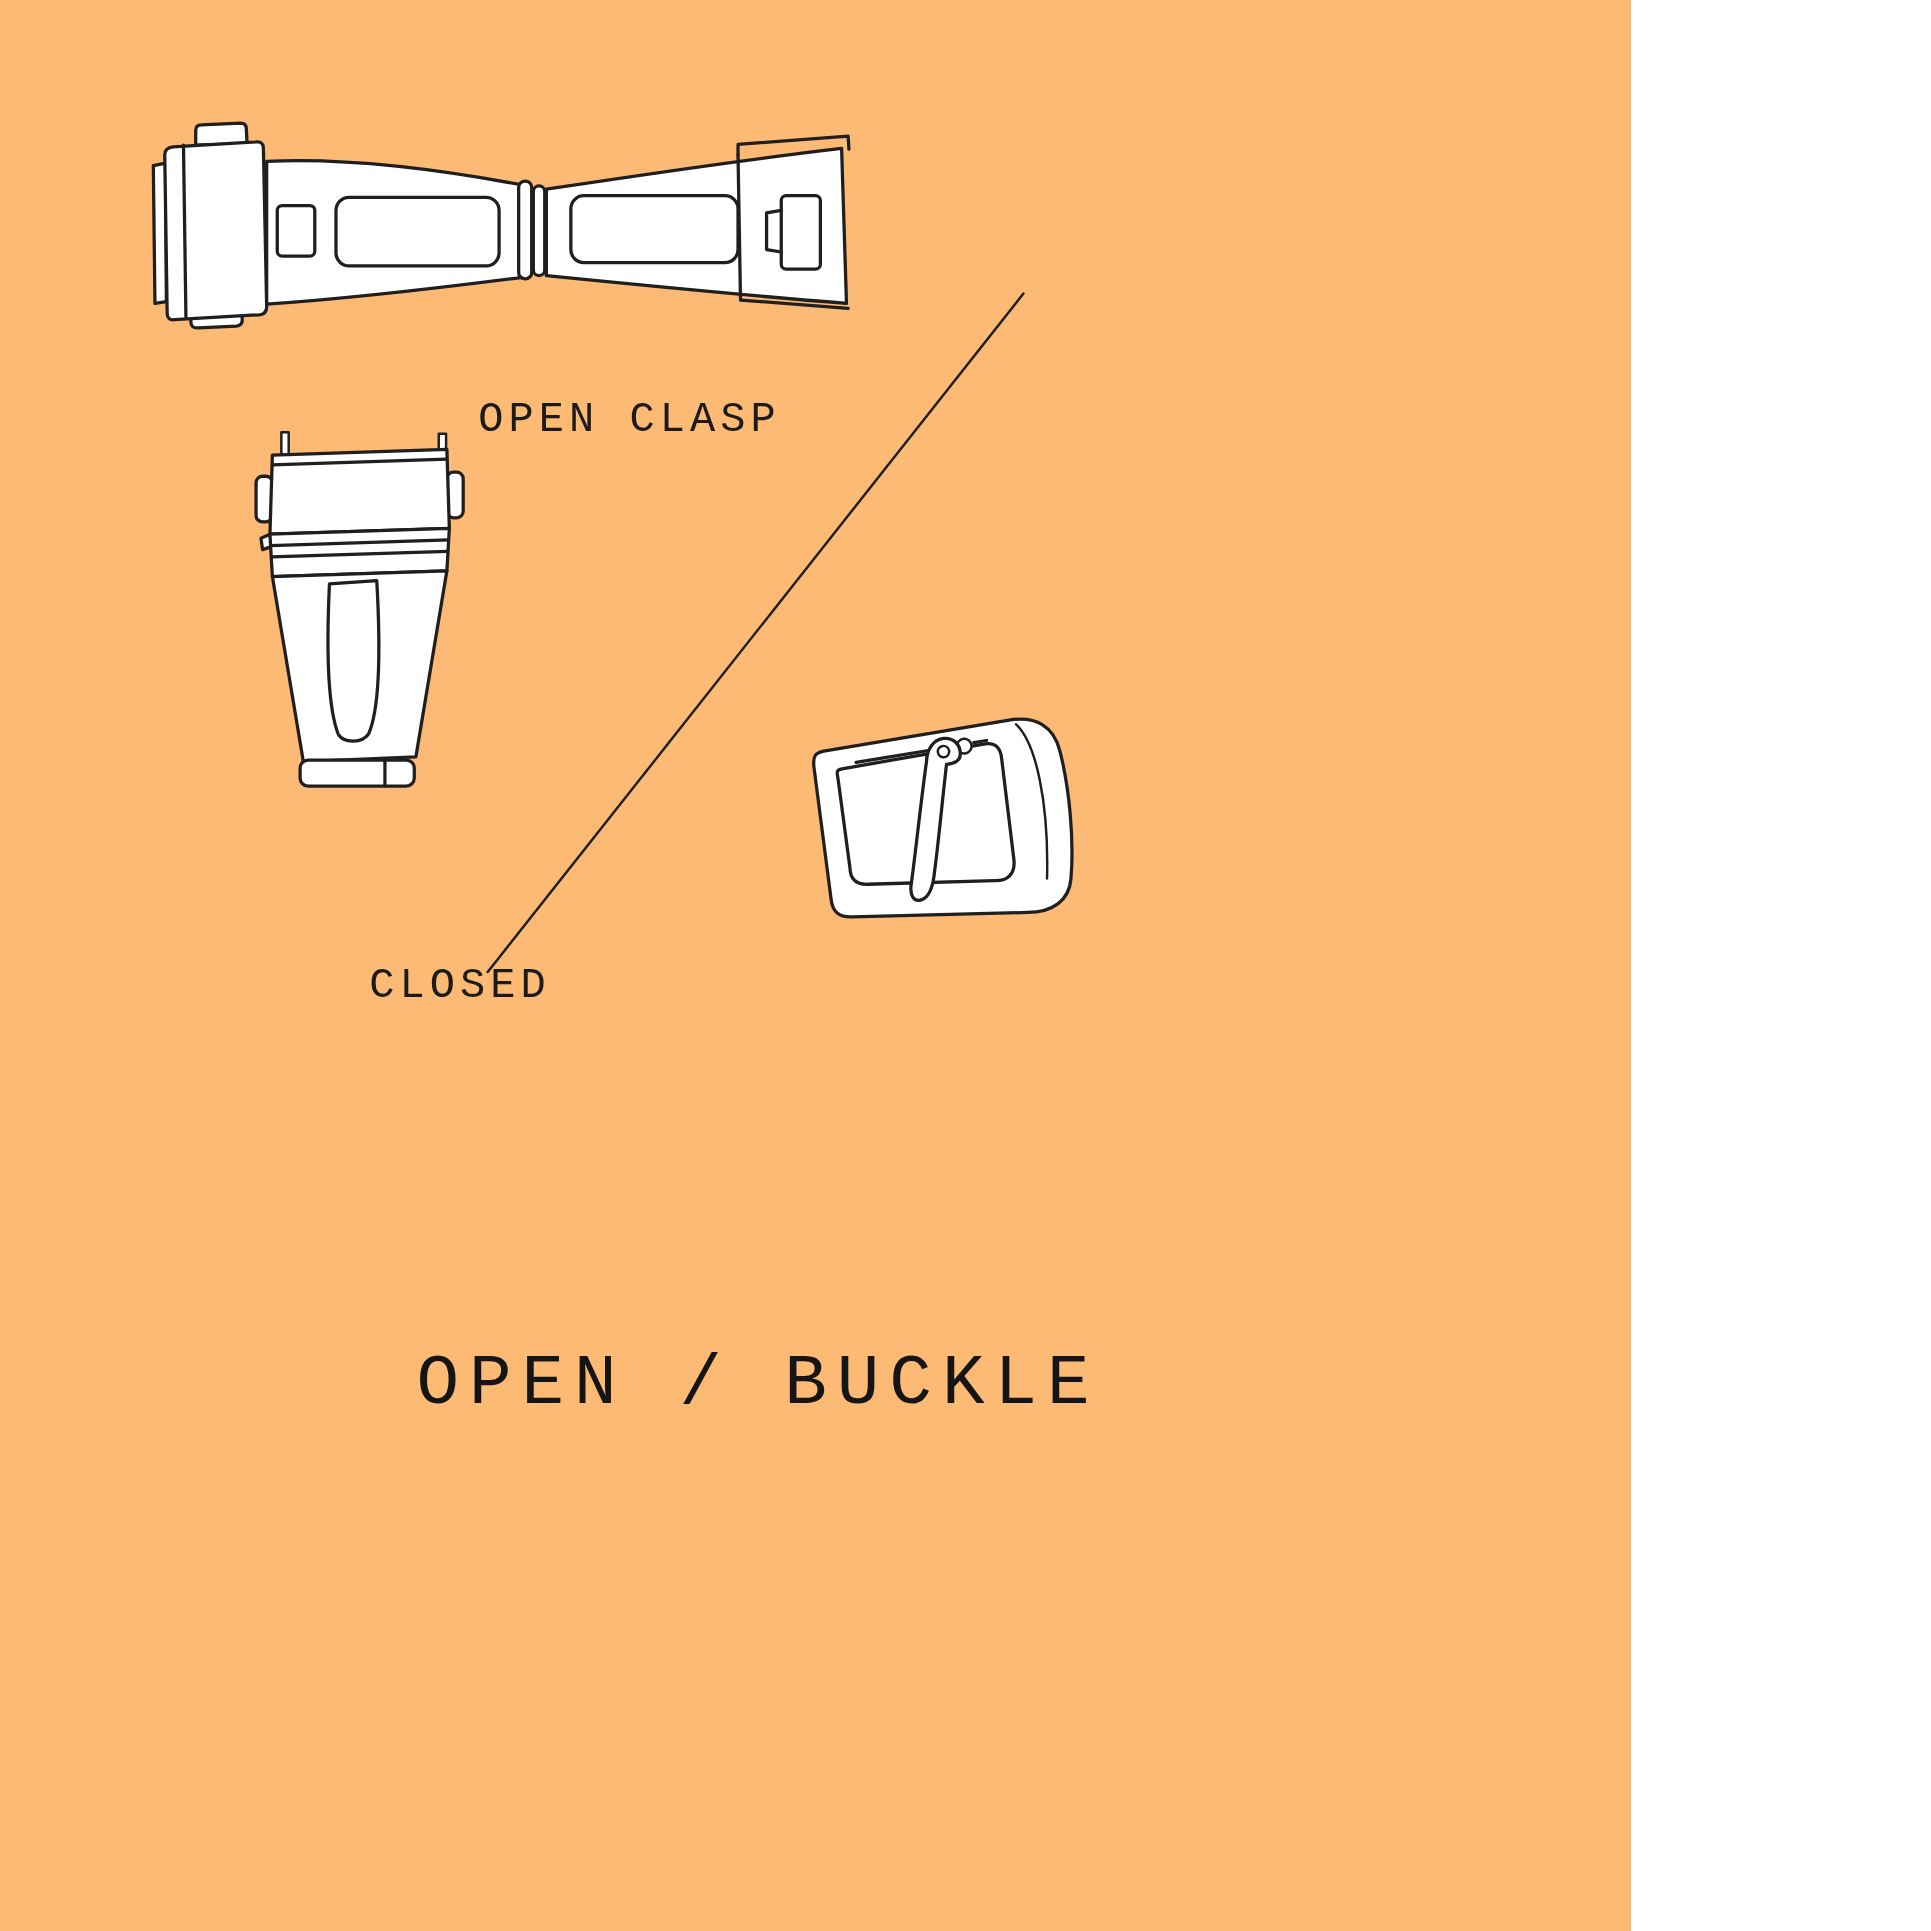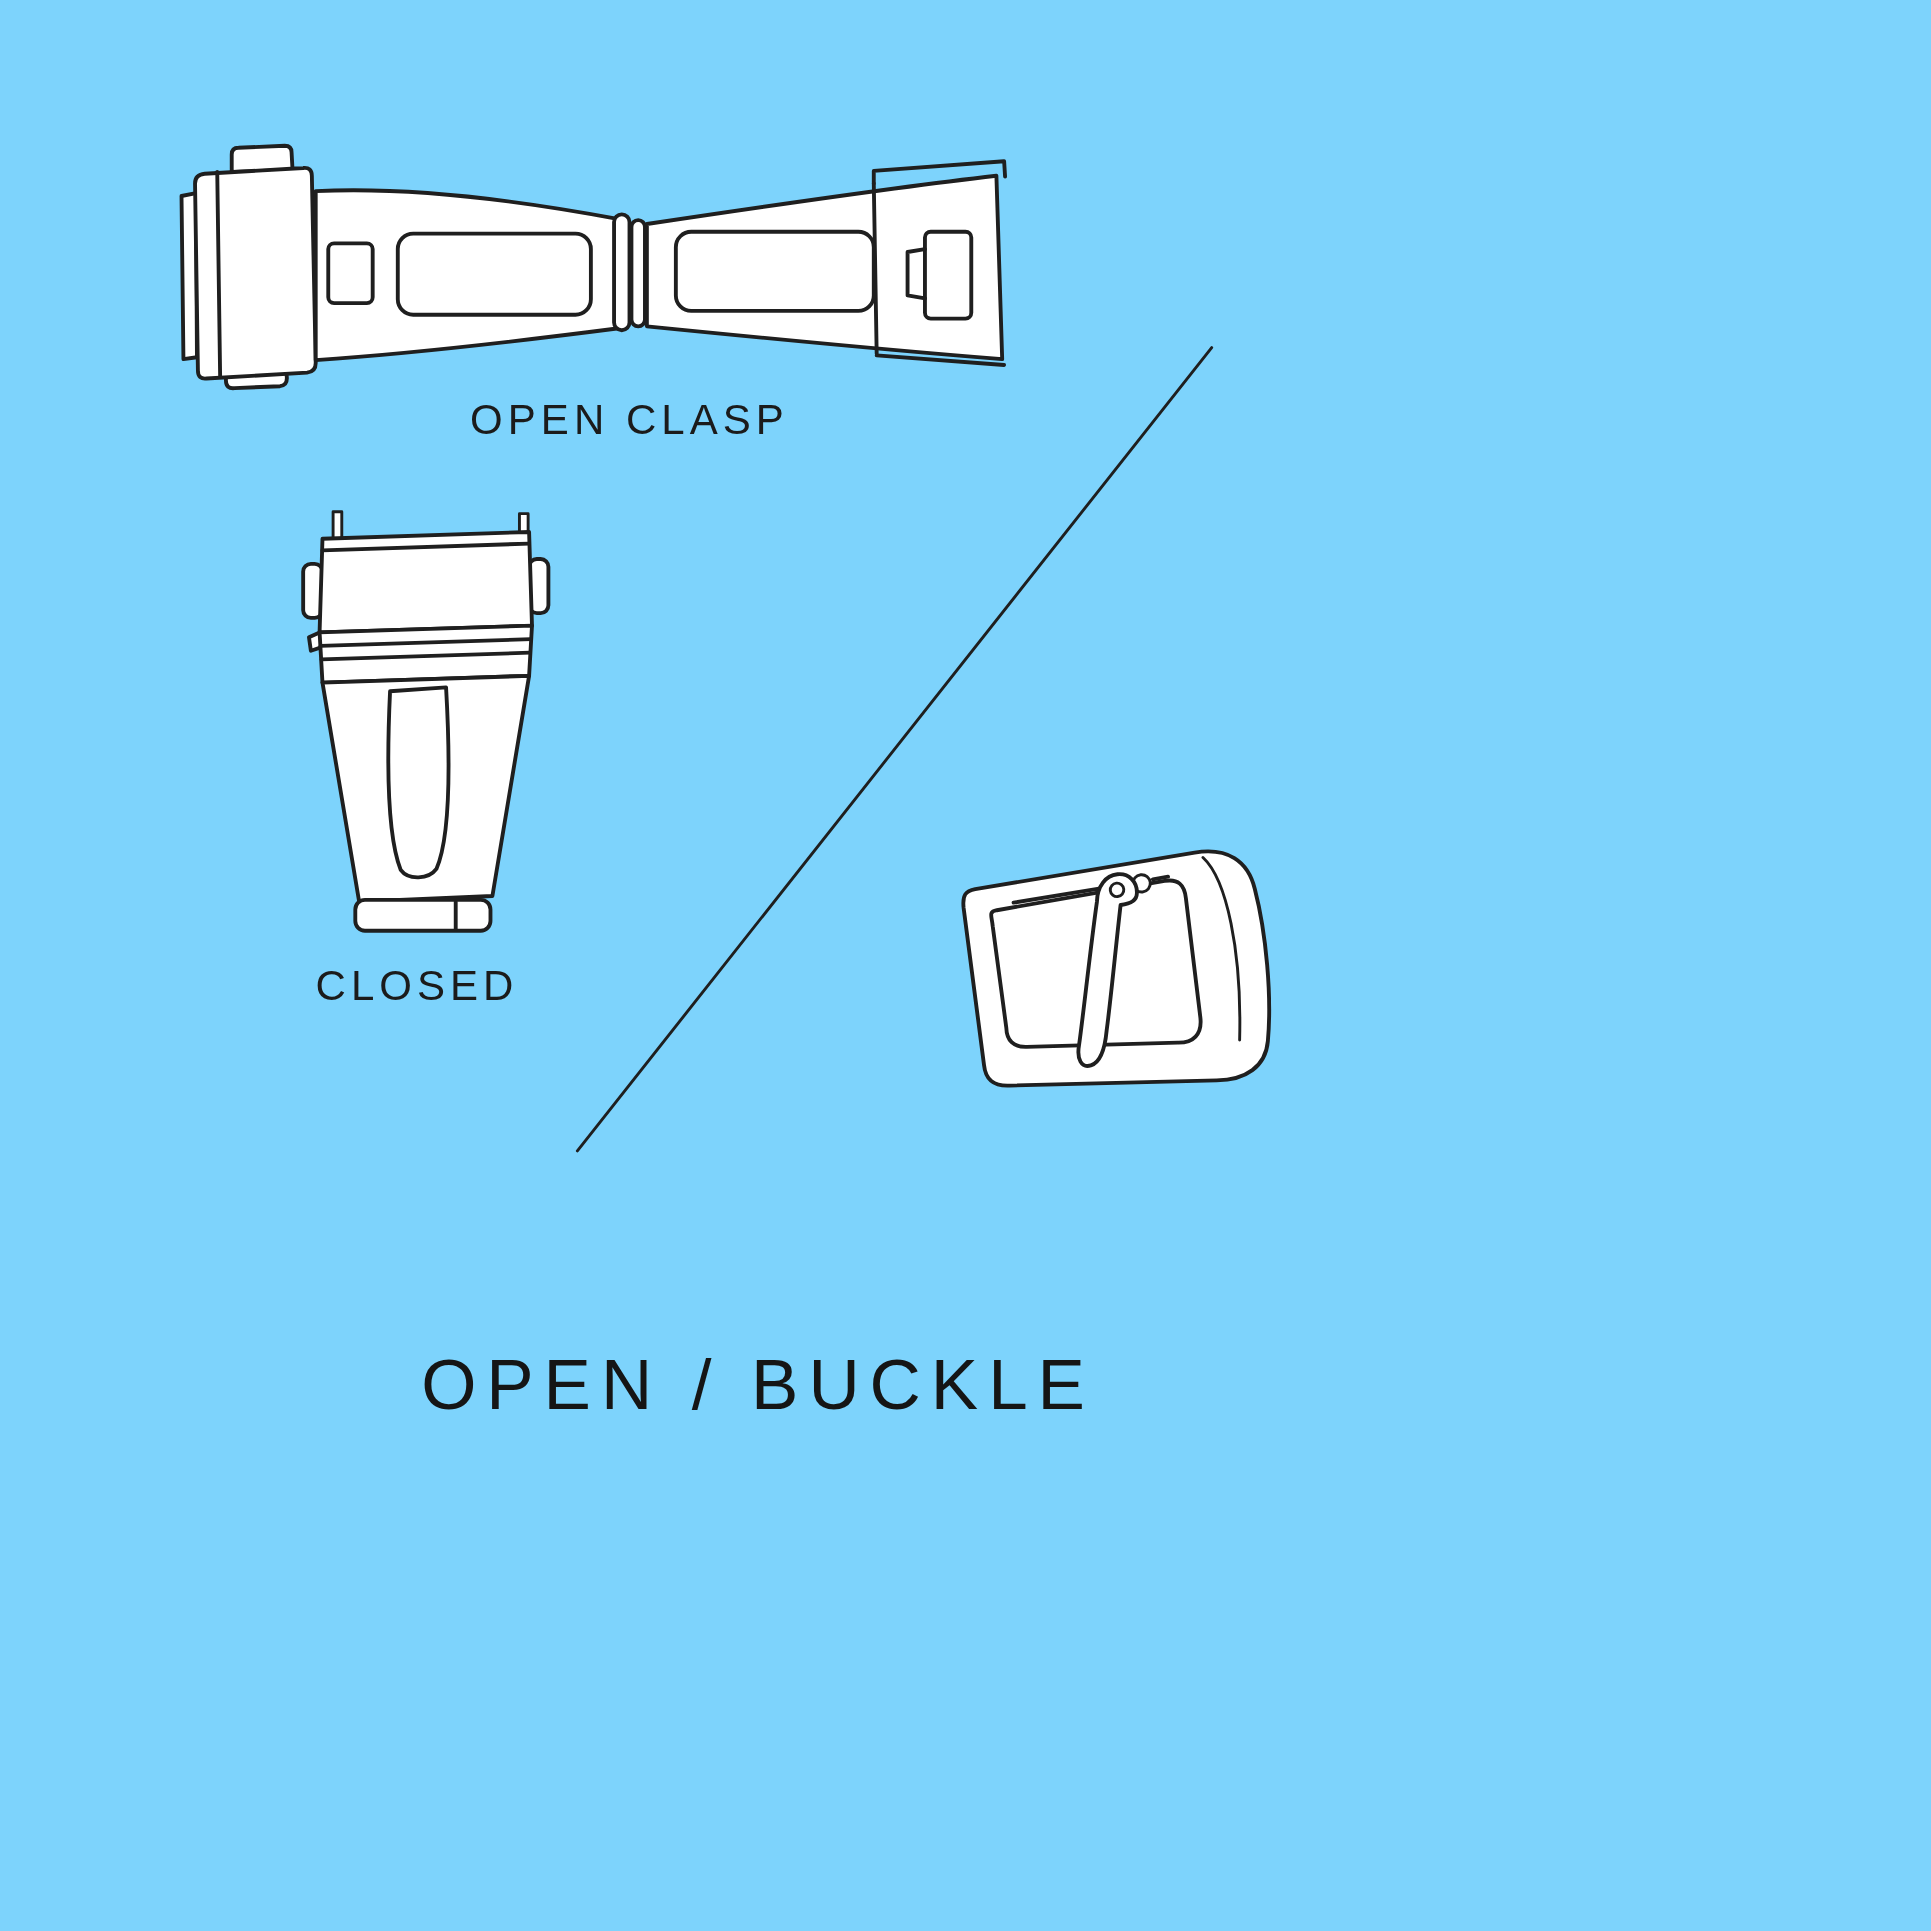--- a/index.html
+++ b/index.html
@@ -1,38 +1,38 @@
 <!DOCTYPE html>
 <html><head>
 <meta charset="utf-8">
 <style>
   html, body { margin: 0; padding: 0; background: #ffffff; }
   #canvas {
     position: relative;
-    width: 1931px;
+    width: 1631px;
     height: 1931px;
-    background: #7dd3fc;
+    background: #fdba74;
     overflow: hidden;
-    font-family: Liberation Sans, sans-serif;
+    font-family: Liberation Mono, monospace;
   }
   #art {
     position: absolute;
     inset: 0;
   }
   .caption {
     position: absolute;
     color: #1b1b1b;
     letter-spacing: 0.12em;
     text-align: center;
     white-space: nowrap;
     font-weight: 400;
   }
   .caption.small { font-size: 42px; }
   #open-clasp-caption { left: 0; width: 1259px; top: 396px; }
-  #closed-caption     { left: 0; width: 834px;  top: 962px; }
+  #closed-caption     { left: 0; width: 834px;  top: 962px; padding-left: 43px; }
   #diagram-title {
     position: absolute;
     left: 0;
     width: 1516px;
     top: 1344px;
     font-size: 71px;
     letter-spacing: 0.14em;
     color: #151515;
     text-align: center;
     white-space: nowrap;

